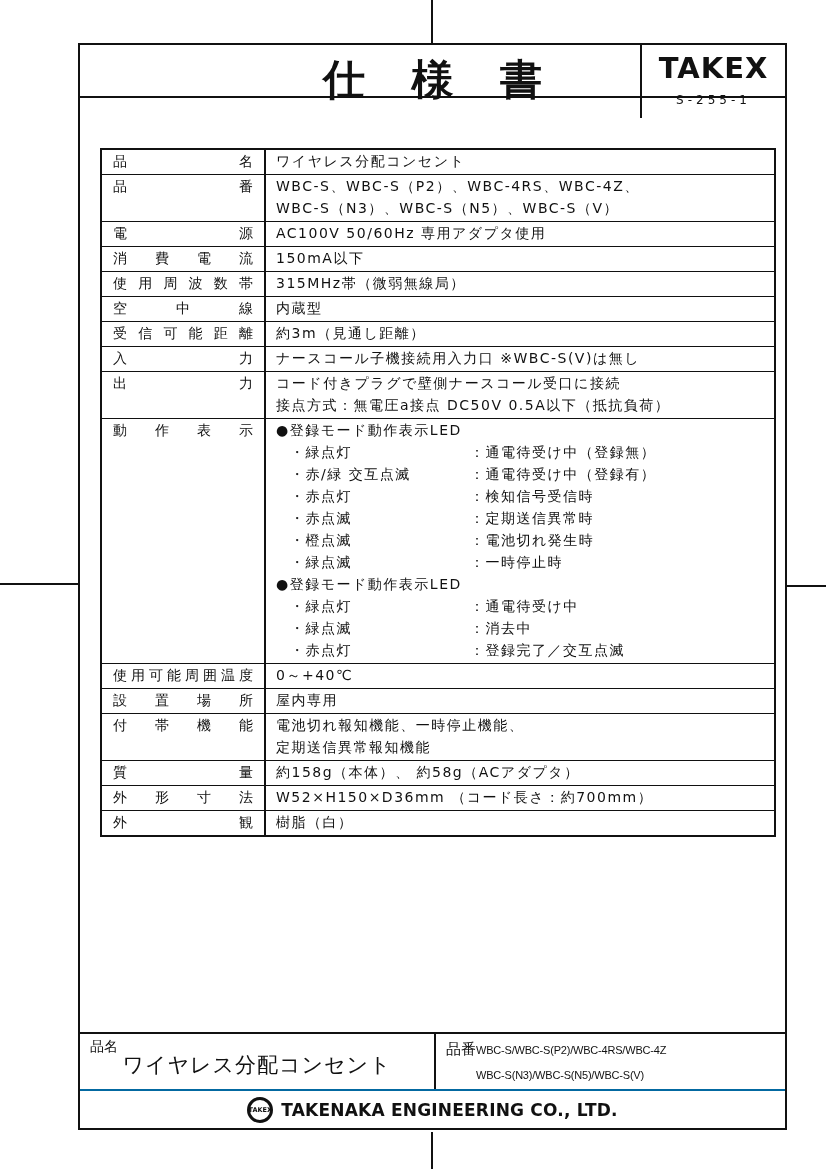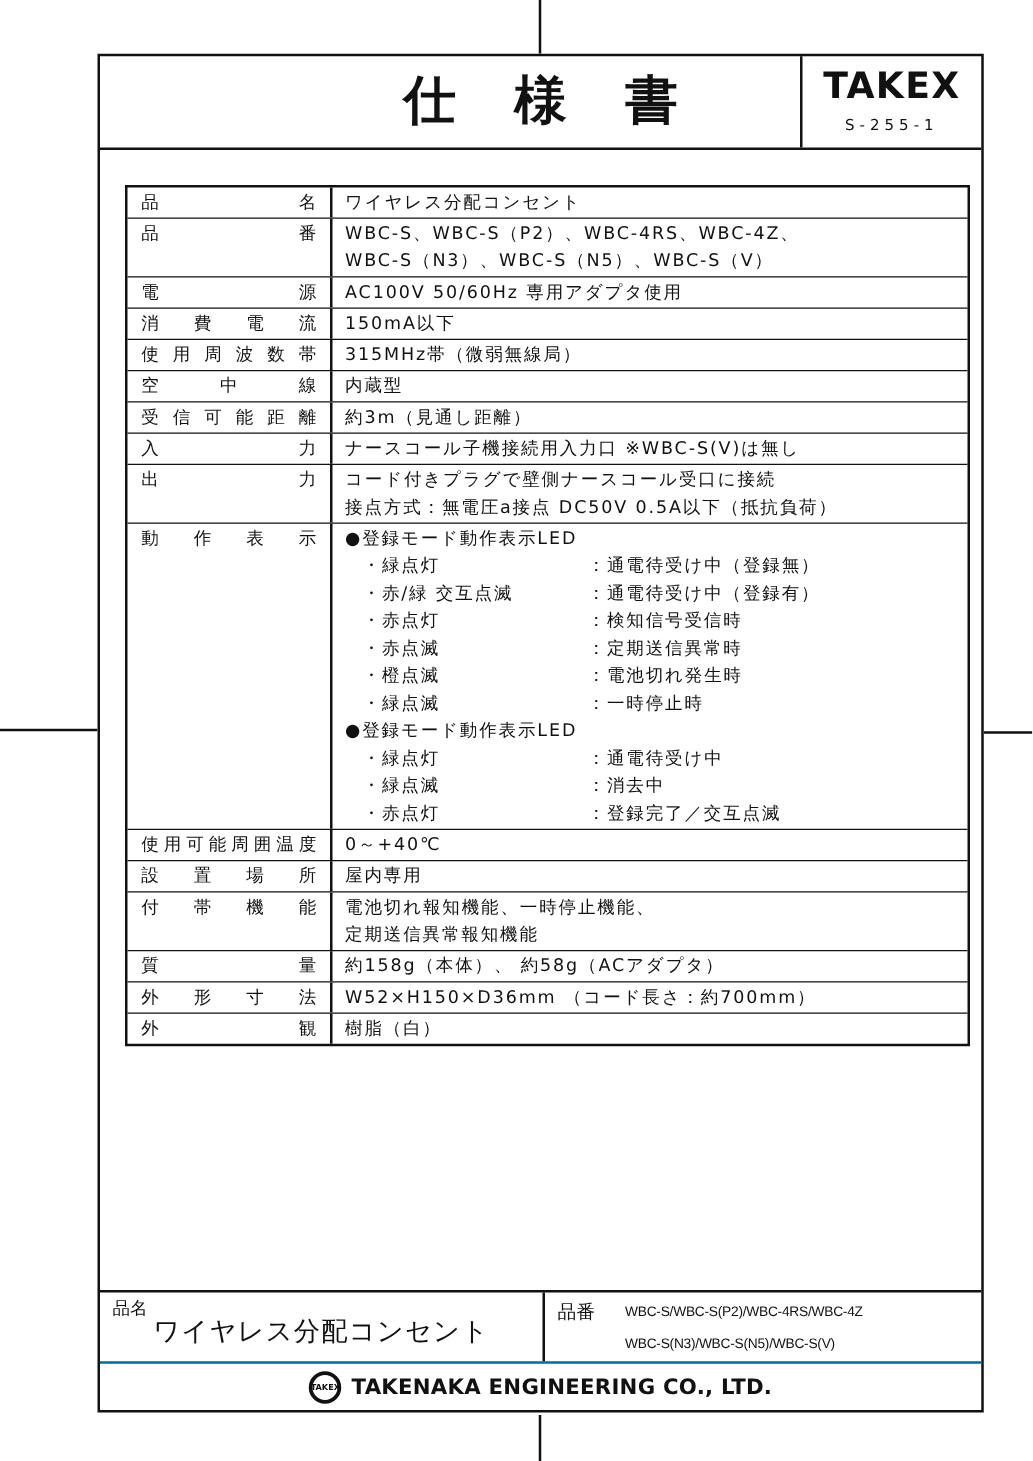--- a/index.html
+++ b/index.html
@@ -25,21 +25,21 @@
     left: 78px; top: 43px;
     width: 709px; height: 1087px;
     border: 2px solid #111;
     box-sizing: border-box;
     background: #fff;
   }
 
   
   .header {
     position: relative;
-    height: 75px;
+    height: 53px;
     border-bottom: 2px solid #111;
     box-sizing: border-box;
   }
   .title {
     position: absolute;
     left: 0; right: 0; top: 12px;
     text-align: center;
     font-size: 42px;
     font-weight: 600;
     letter-spacing: 16px;
@@ -149,21 +149,21 @@
   }
   .fcell-num {
     flex: 1 1 auto;
     display: flex;
     padding: 4px 0 0 10px;
     box-sizing: border-box;
   }
   .flabel2 {
     font-size: 15px;
     font-weight: 500;
-    margin-right: 24px;
+    margin-right: 0;
     margin-top: 2px;
     white-space: nowrap;
   }
   .fnums { display: flex; flex-direction: column; }
   .fnum-line {
     font-family: "Liberation Sans", sans-serif;
     font-size: 11px;
     font-weight: 500;
     line-height: 25px;
     letter-spacing: -0.2px;

